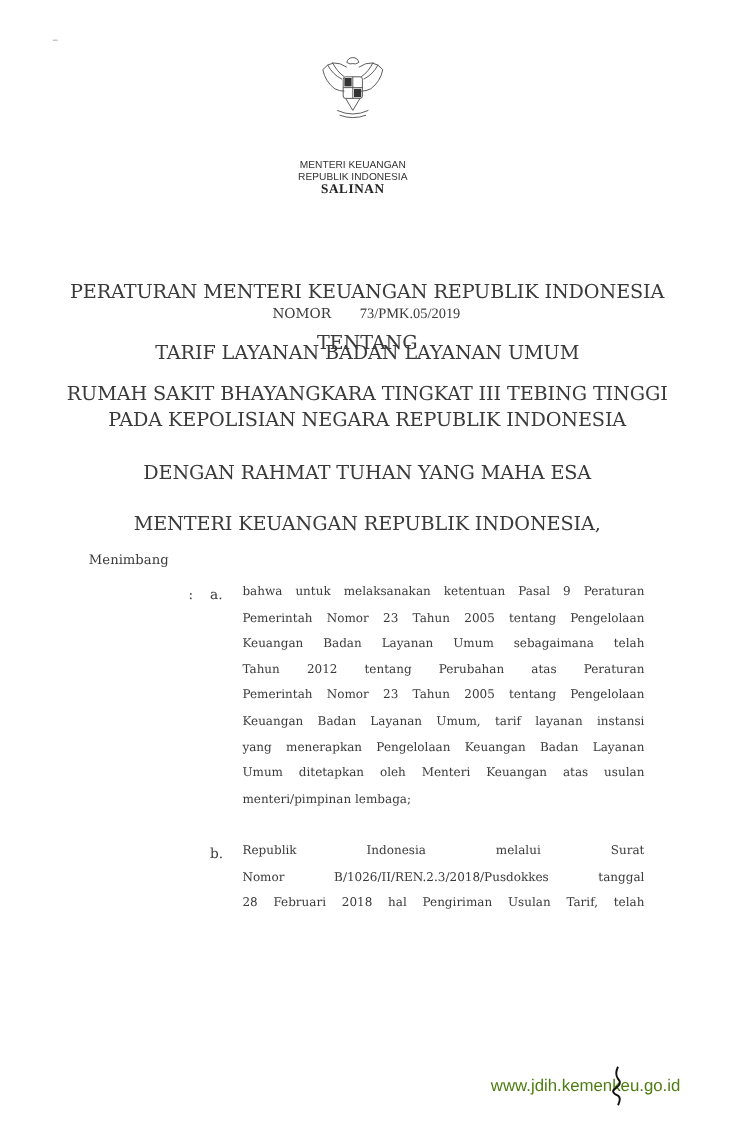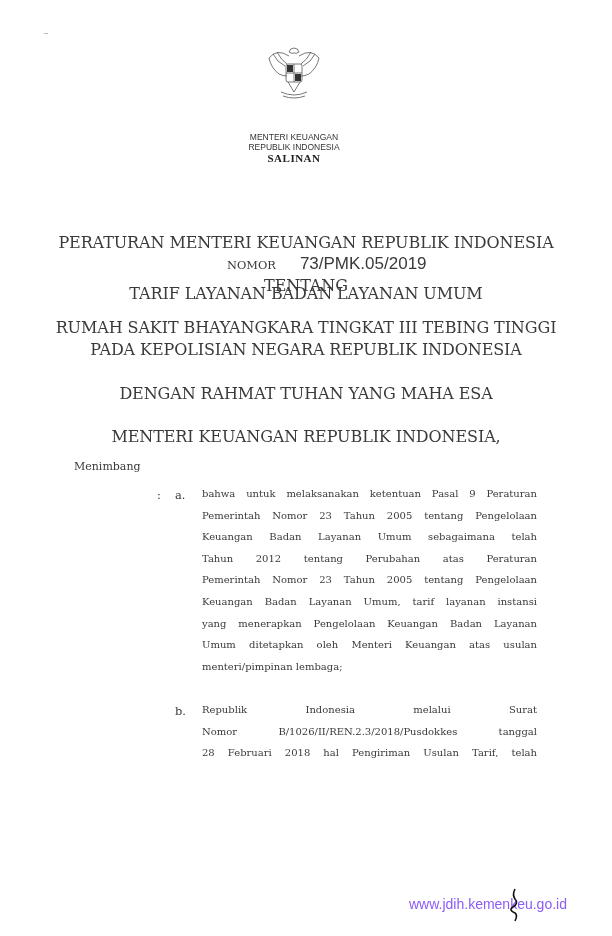--- a/index.html
+++ b/index.html
@@ -3,28 +3,28 @@
 <meta charset="utf-8">
 <style>
   html, body { margin:0; padding:0; background:#ffffff; }
   body { width:612px; height:936px; position:relative; overflow:hidden; font-family:"DejaVu Serif", serif; color:#3a3a3a; }
   .emblem { position:absolute; left:263px; top:42px; width:62px; height:62px; }
   .hdr { position:absolute; left:0; width:612px; text-align:center; }
   .ministry { font-family:"Liberation Sans", sans-serif; font-size:8.5px; color:#333; line-height:10px; left:-12px; }
   .salinan { font-family:"Liberation Serif", serif; font-weight:bold; font-size:11px; letter-spacing:0.5px; color:#222; left:-12px; }
   .title-line { position:absolute; left:0; width:612px; text-align:center; font-size:16px; letter-spacing:-0.1px; }
   .nomor { position:absolute; top:254px; left:227px; font-size:11.4px; }
-  .nomor .num { font-family:Liberation Sans, sans-serif; font-size:17px; margin-left:24px; }
+  .nomor .num { font-family:Liberation Serif, serif; font-size:12px; margin-left:24px; }
   .body-label { position:absolute; left:74px; top:460px; font-size:11px; }
   .colon { position:absolute; left:157px; top:488px; font-size:11.4px; }
   .item-mark { position:absolute; left:175px; font-size:11.4px; }
   .para { position:absolute; left:202px; width:335px; font-size:10px; line-height:21.6px; text-align:justify; }
   .para span { display:block; text-align:justify; text-align-last:justify; }
   .para span.last { text-align-last:left; }
-  .footer { position:absolute; left:409px; top:896px; font-family:"Liberation Sans", sans-serif; font-size:14px; color:#8b5cf6; }
+  .footer { position:absolute; left:409px; top:896px; font-family:"Liberation Sans", sans-serif; font-size:14px; color:#4d7c0f; }
   .sig { position:absolute; left:505px; top:887px; }
   .speck { position:absolute; left:44px; top:33px; width:4px; height:1px; background:#bbb; }
 </style>
 </head>
 <body>
 
 <div class="speck"></div>
 
 <svg class="emblem" viewBox="0 0 62 62">
   <g fill="none" stroke="#555" stroke-width="0.8">

